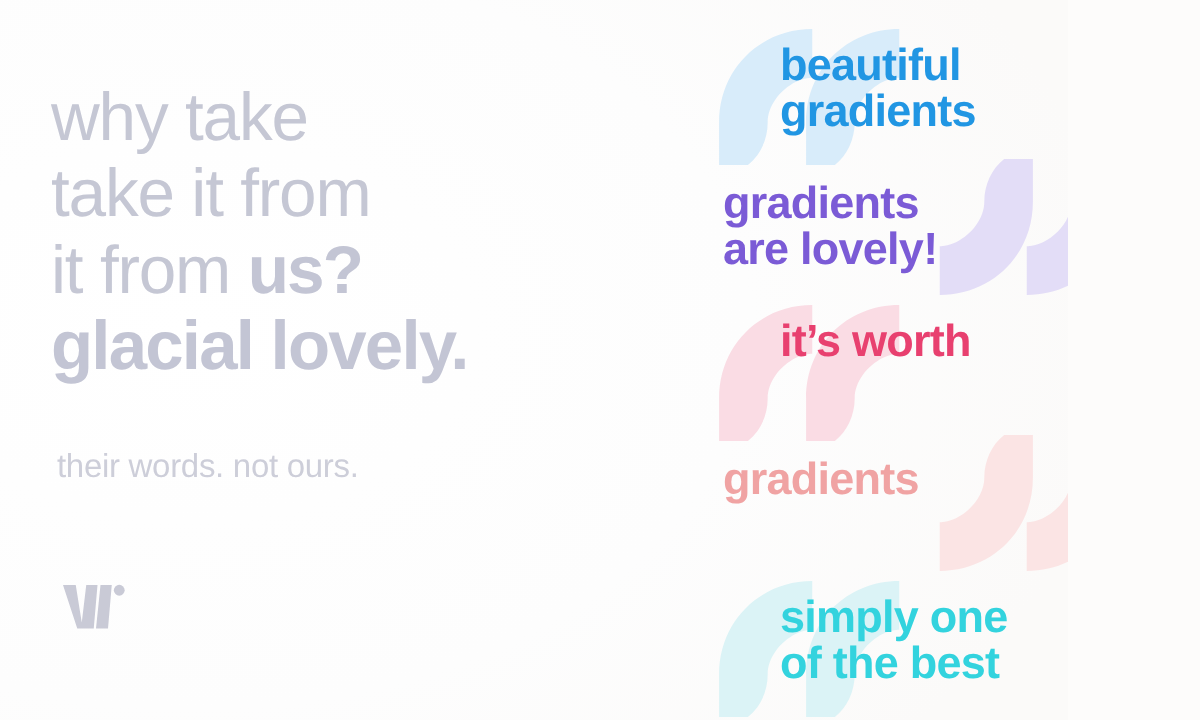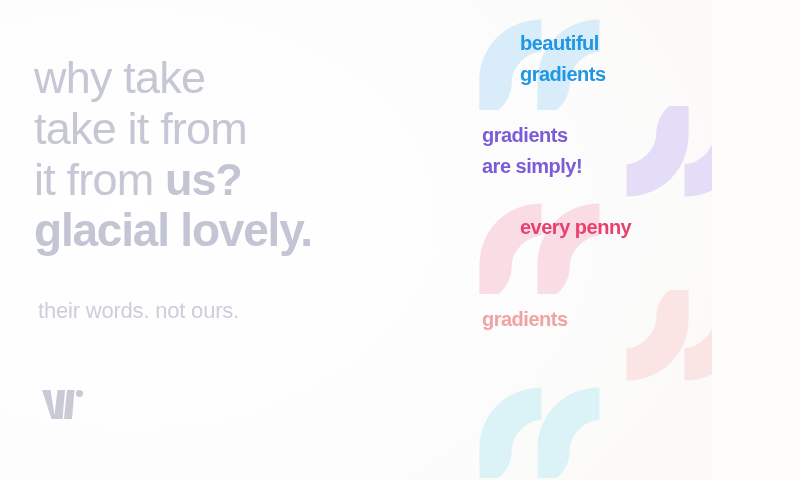--- a/index.html
+++ b/index.html
@@ -102,21 +102,21 @@
   .quote-card.open  .quote-glyphs { left: 14px; }
   .quote-card.close .quote-glyphs { left: 142px; }
   .quote-card.close .quote-glyphs svg { transform: rotate(180deg); }
 
   .quote-glyphs svg { display: block; width: 150px; height: 96px; }
 
   .quote-text {
     position: absolute;
     top: 14px;
     margin: 0;
-    font-size: 20px;
+    font-size: 30px;
     line-height: 31px;
     font-weight: 700;
     letter-spacing: -0.5px;
     white-space: nowrap;
   }
   .quote-card.open  .quote-text { left: 60px; }
   .quote-card.close .quote-text { left: 22px; }
   .quote-text .tl { display: block; }
 </style>
 </head>
@@ -165,33 +165,33 @@
 
     <div class="quote-card close" style="top:106px">
       <div class="quote-glyphs">
         <svg viewBox="0 0 150 96">
           <path d="M6 52 C6 26 26 6 52 6 L52 30 C52 30 48 30 44 32 C36 36 30 44 30 52 C30 66 20 78 6 78 Z" fill="#e3ddf7" transform="translate(0,0) scale(1.35) translate(-2,-2)"></path>
           <path d="M6 52 C6 26 26 6 52 6 L52 30 C52 30 48 30 44 32 C36 36 30 44 30 52 C30 66 20 78 6 78 Z" fill="#e3ddf7" transform="translate(58,0) scale(1.35) translate(-2,-2)"></path>
         </svg>
       </div>
       <p class="quote-text" style="color:#7b5bd6">
         <span class="tl">gradients</span>
-        <span class="tl">are simply!</span>
+        <span class="tl">are lovely!</span>
       </p>
     </div>
 
     <div class="quote-card open" style="top:198px">
       <div class="quote-glyphs">
         <svg viewBox="0 0 150 96">
           <path d="M6 52 C6 26 26 6 52 6 L52 30 C52 30 48 30 44 32 C36 36 30 44 30 52 C30 66 20 78 6 78 Z" fill="#fadce4" transform="translate(0,0) scale(1.35) translate(-2,-2)"></path>
           <path d="M6 52 C6 26 26 6 52 6 L52 30 C52 30 48 30 44 32 C36 36 30 44 30 52 C30 66 20 78 6 78 Z" fill="#fadce4" transform="translate(58,0) scale(1.35) translate(-2,-2)"></path>
         </svg>
       </div>
       <p class="quote-text" style="color:#e8406f">
-        <span class="tl">every penny</span>
+        <span class="tl">it’s worth</span>
       </p>
     </div>
 
     <div class="quote-card close" style="top:290px">
       <div class="quote-glyphs">
         <svg viewBox="0 0 150 96">
           <path d="M6 52 C6 26 26 6 52 6 L52 30 C52 30 48 30 44 32 C36 36 30 44 30 52 C30 66 20 78 6 78 Z" fill="#fbe4e4" transform="translate(0,0) scale(1.35) translate(-2,-2)"></path>
           <path d="M6 52 C6 26 26 6 52 6 L52 30 C52 30 48 30 44 32 C36 36 30 44 30 52 C30 66 20 78 6 78 Z" fill="#fbe4e4" transform="translate(58,0) scale(1.35) translate(-2,-2)"></path>
         </svg>
       </div>
@@ -200,16 +200,20 @@
       </p>
     </div>
 
     <div class="quote-card open" style="top:382px">
       <div class="quote-glyphs">
         <svg viewBox="0 0 150 96">
           <path d="M6 52 C6 26 26 6 52 6 L52 30 C52 30 48 30 44 32 C36 36 30 44 30 52 C30 66 20 78 6 78 Z" fill="#dbf3f6" transform="translate(0,0) scale(1.35) translate(-2,-2)"></path>
           <path d="M6 52 C6 26 26 6 52 6 L52 30 C52 30 48 30 44 32 C36 36 30 44 30 52 C30 66 20 78 6 78 Z" fill="#dbf3f6" transform="translate(58,0) scale(1.35) translate(-2,-2)"></path>
         </svg>
       </div>
+      <p class="quote-text" style="color:#33d3de">
+        <span class="tl">simply one</span>
+        <span class="tl">of the best</span>
+      </p>
     </div>
 
   </div>
 </div>
 
 </body></html>

